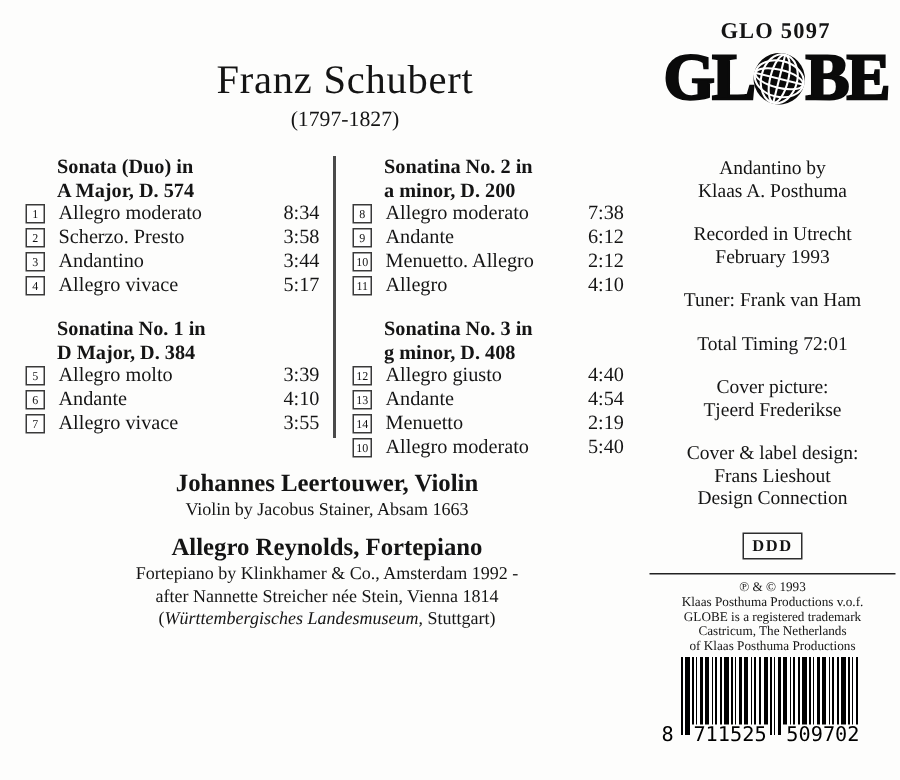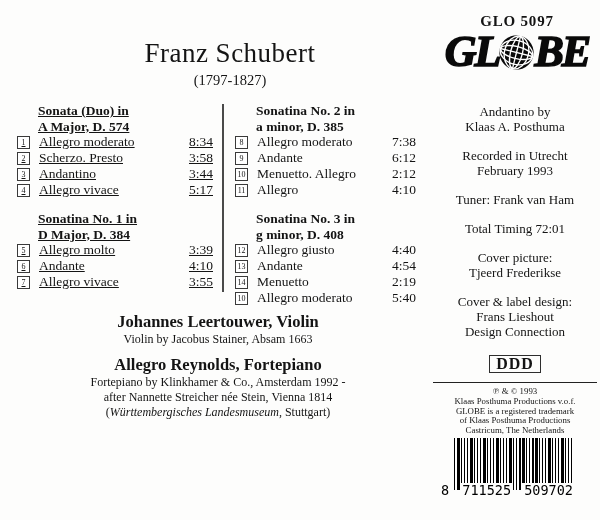--- a/index.html
+++ b/index.html
@@ -12,44 +12,44 @@
   
   .composer-block{position:absolute;left:0;top:38px;width:460px;text-align:center;}
   .composer-name{font-size:27px;letter-spacing:.5px;}
   .composer-dates{font-size:14.5px;margin-top:3px;font-family:Liberation Serif, serif;}
   
   .label-block{position:absolute;left:438px;top:13px;width:158px;text-align:center;}
   .catalog{font-weight:bold;font-size:15px;letter-spacing:.8px;}
   .globe-logo{
     display:flex;align-items:center;justify-content:center;
     font-weight:bold;font-size:44px;line-height:1;letter-spacing:-2px;
-    margin-top:0px;color:#0a0a0a;font-style:italic;-webkit-text-stroke:1.6px #0a0a0a;
+    margin-top:0px;color:#0a0a0a;-webkit-text-stroke:1.6px #0a0a0a;
   }
   .globe-logo svg{width:37px;height:37px;margin:0 -1px;flex:none;}
   
   .col{position:absolute;top:103px;}
-  .col-left{left:17px;width:196px;text-decoration:underline;}
+  .col-left{left:17px;width:196px;}
   .col-mid{left:235px;width:181px;}
   .group{margin-bottom:13px;}
   .group-title{font-weight:bold;font-size:13.5px;line-height:15.5px;padding-left:21px;white-space:nowrap;}
   .track-row{display:flex;align-items:center;height:16px;font-size:13.5px;white-space:nowrap;}
   .track-no{
     flex:none;width:11px;height:11px;border:1px solid #3a3a3a;
     display:flex;align-items:center;justify-content:center;
     font-size:8px;background:#fff;
   }
   .track-title{flex:1;margin-left:9px;overflow:hidden;}
   .track-time{flex:none;}
   .vdivider{position:absolute;left:222px;top:104px;width:2px;height:188px;background:#4a4a4a;}
   
   .info-col{position:absolute;left:433px;top:104px;width:164px;text-align:center;font-size:13px;line-height:15px;}
   .info-block{margin-bottom:14px;}
   .ddd-badge{
     display:inline-block;border:1.5px solid #2e2e2e;padding:0 6px;margin-top:2px;
-    font-size:16px;font-weight:bold;letter-spacing:1px;line-height:16px;
+    font-size:11px;font-weight:bold;letter-spacing:1px;line-height:16px;
   }
   .info-rule{border:none;border-top:1.3px solid #222;margin:9px 0 4px 0;}
   .legal{font-size:8.8px;line-height:9.8px;}
   
   .performers{position:absolute;left:18px;top:312px;width:400px;text-align:center;}
   .performer{margin-bottom:8px;}
   .performer-name{font-weight:bold;font-size:16.5px;line-height:20px;}
   .performer-detail{font-size:12px;line-height:15px;white-space:nowrap;}
   .it{font-style:italic;}
   
@@ -142,21 +142,21 @@
         <span class="track-time">3:55</span>
       </div>
     </div>
   </div>
 
   <div class="vdivider"></div>
 
   <div class="col col-mid">
     <div class="group">
       <div class="group-title">Sonatina No. 2 in</div>
-      <div class="group-title">a minor, D. 385</div>
+      <div class="group-title">a minor, D. 200</div>
       <div class="track-row">
         <span class="track-no">8</span>
         <span class="track-title">Allegro moderato</span>
         <span class="track-time">7:38</span>
       </div>
       <div class="track-row">
         <span class="track-no">9</span>
         <span class="track-title">Andante</span>
         <span class="track-time">6:12</span>
       </div>
@@ -220,22 +220,22 @@
       <div>Cover &amp; label design:</div>
       <div>Frans Lieshout</div>
       <div>Design Connection</div>
     </div>
     <div class="ddd-badge">DDD</div>
     <hr class="info-rule">
     <div class="legal">
       <div>℗ &amp; © 1993</div>
       <div>Klaas Posthuma Productions v.o.f.</div>
       <div>GLOBE is a registered trademark</div>
+      <div>Castricum, The Netherlands</div>
       <div>of Klaas Posthuma Productions</div>
-      <div>Castricum, The Netherlands</div>
     </div>
   </div>
 
   <div class="performers">
     <div class="performer">
       <div class="performer-name">Johannes Leertouwer, Violin</div>
       <div class="performer-detail">Violin by Jacobus Stainer, Absam 1663</div>
     </div>
     <div class="performer">
       <div class="performer-name">Allegro Reynolds, Fortepiano</div>

